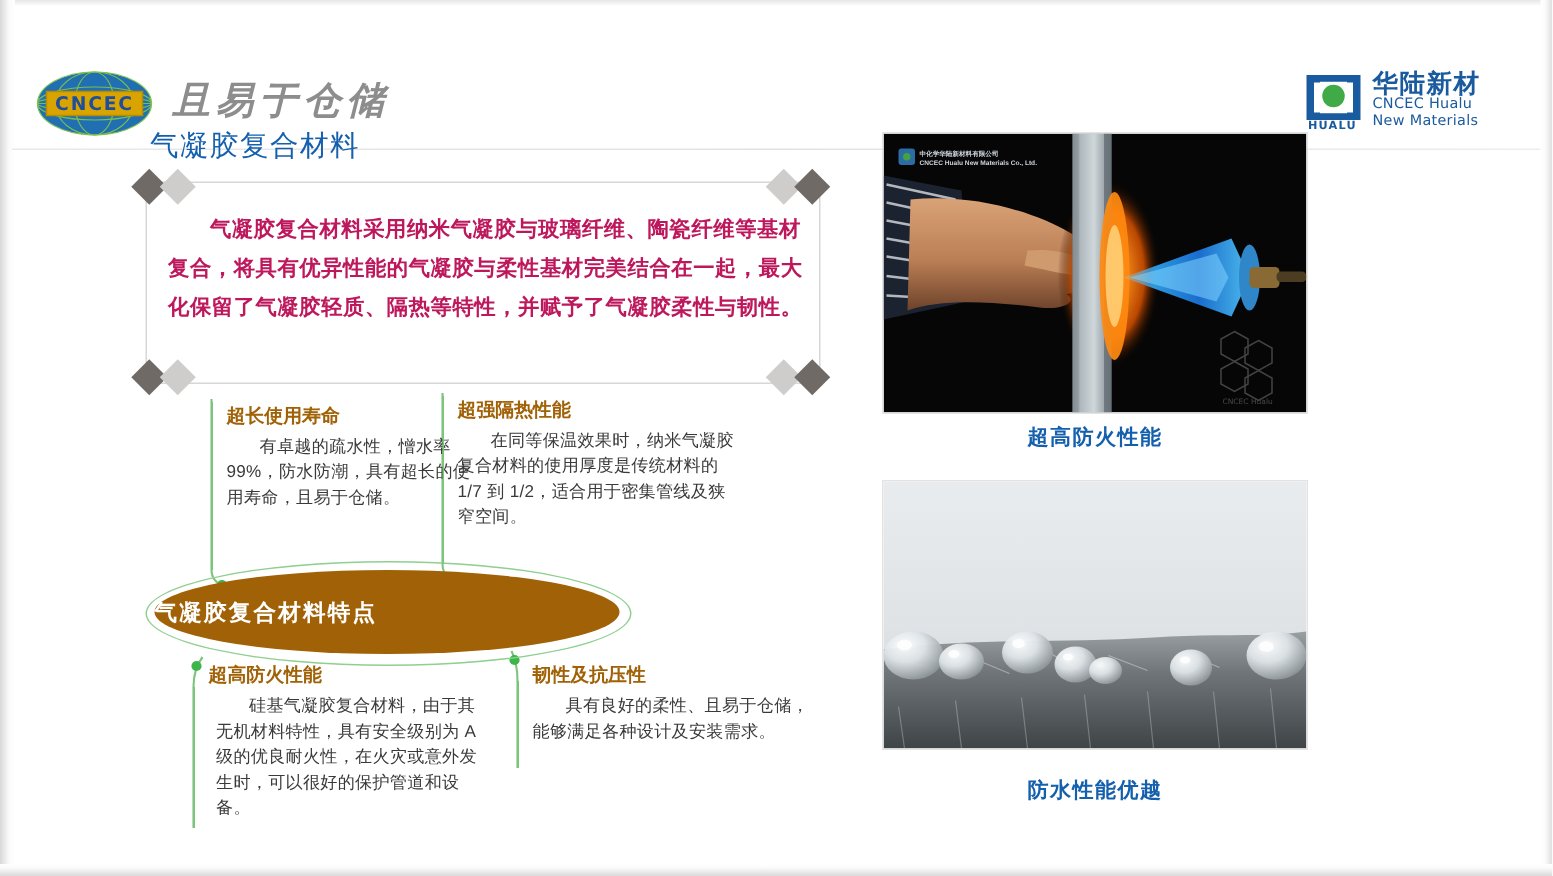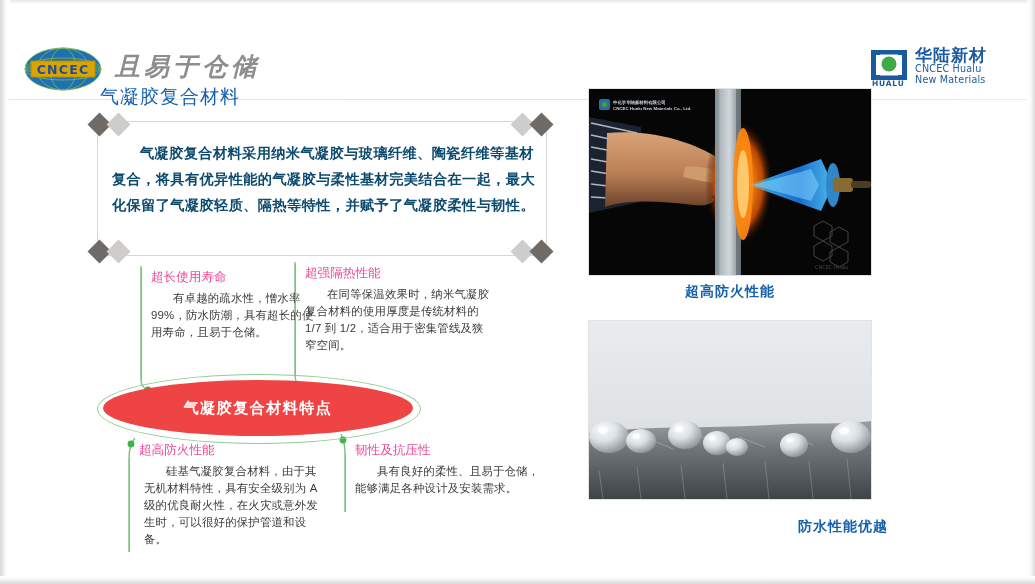--- a/index.html
+++ b/index.html
@@ -42,47 +42,47 @@
     position:absolute; left:100px; top:84px;
     font-size:19px; font-weight:normal; color:#1560ad;
     letter-spacing:1px;
   }
   .desc-box {
     position:absolute; left:97px; top:121px; width:450px; height:135px;
     border:1px solid #d7d7d7; box-sizing:border-box; background:#ffffff;
   }
   .desc-text {
     position:absolute; left:112px; top:140px; width:424px;
-    font-size:14.2px; font-weight:bold; color:#0c4a6e;
+    font-size:14.2px; font-weight:bold; color:#be185d;
     line-height:26px; text-indent:28px; letter-spacing:0.4px;
   }
   .dia { position:absolute; width:17px; height:17px; transform:rotate(45deg); }
   .dia.dark  { background:#6f6a66; }
   .dia.light { background:#cfcdcb; }
 
   
   .diagram { position:absolute; left:95px; top:262px; width:470px; height:300px; }
   .ellipse {
     position:absolute; left:8px; top:118px; width:310px; height:56px;
-    background:#ef4444; border-radius:50%;
-    display:flex; align-items:center; justify-content:center;
+    background:#a16207; border-radius:50%;
+    display:flex; align-items:center; justify-content:flex-start;
   }
   .ellipse-label {
     color:#ffffff; font-size:15px; font-weight:bold; letter-spacing:1.5px;
   }
   .ellipse-ring {
     position:absolute; left:2px; top:112px; width:322px; height:68px;
     border:1.4px solid #8fcf8f; border-radius:50%;
   }
   .quad { position:absolute; }
   .quad .q-line {
     position:absolute; left:0; top:0; width:1.4px; background:#7cc47c;
   }
   .q-head {
-    position:absolute; font-size:12.6px; font-weight:normal; color:#ec4899;
+    position:absolute; font-size:12.6px; font-weight:bold; color:#a16207;
     white-space:nowrap;
   }
   .q-body {
     position:absolute; font-size:11.4px; color:#3a3a3a; line-height:17px;
     text-indent:22px; letter-spacing:0.2px;
   }
 
   
   .photo {
     position:absolute; border:1px solid #e3e3e3; box-sizing:border-box;
@@ -349,15 +349,15 @@
           <ellipse cx="47" cy="115" rx="3.6" ry="2.6"></ellipse>
           <ellipse cx="90" cy="108" rx="4.2" ry="3"></ellipse>
           <ellipse cx="123" cy="117" rx="3.4" ry="2.4"></ellipse>
           <ellipse cx="201" cy="119" rx="3.4" ry="2.4"></ellipse>
           <ellipse cx="255" cy="110" rx="5" ry="3.5"></ellipse>
         </g>
       </g>
     </svg>
   </div>
 
-  <div class="photo-caption" style="left:604px; top:518px;text-align:right;">防水性能优越</div>
+  <div class="photo-caption" style="left:588px; top:518px;">防水性能优越</div>
 
 </div>
 
 </body></html>

